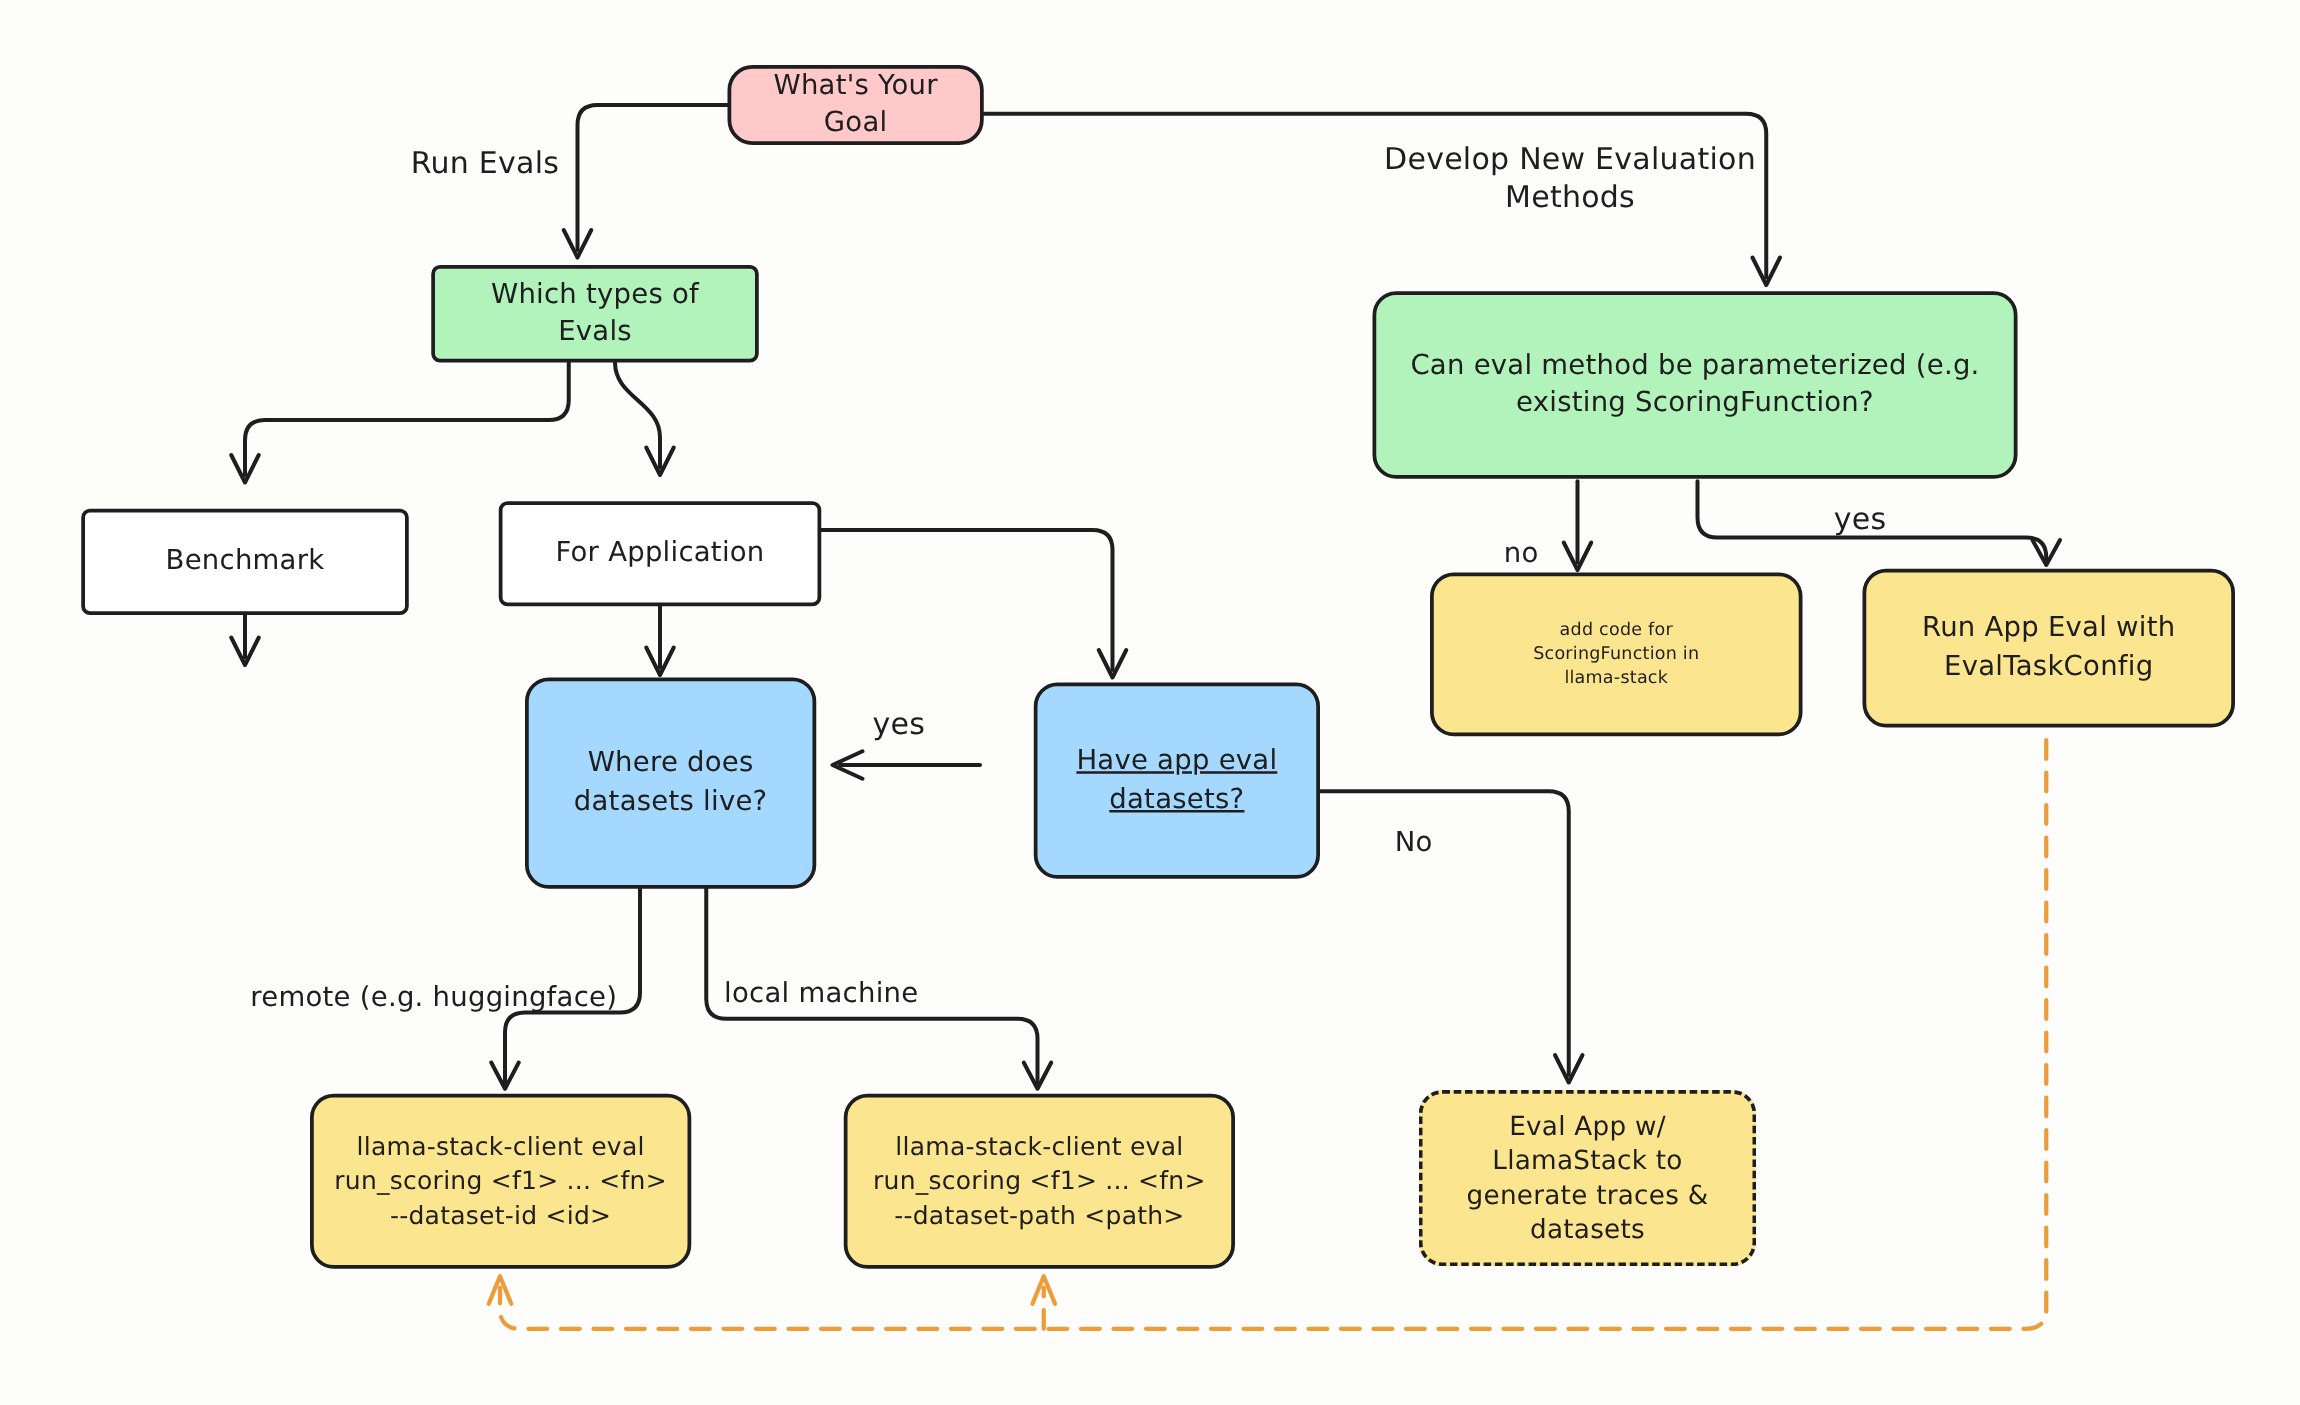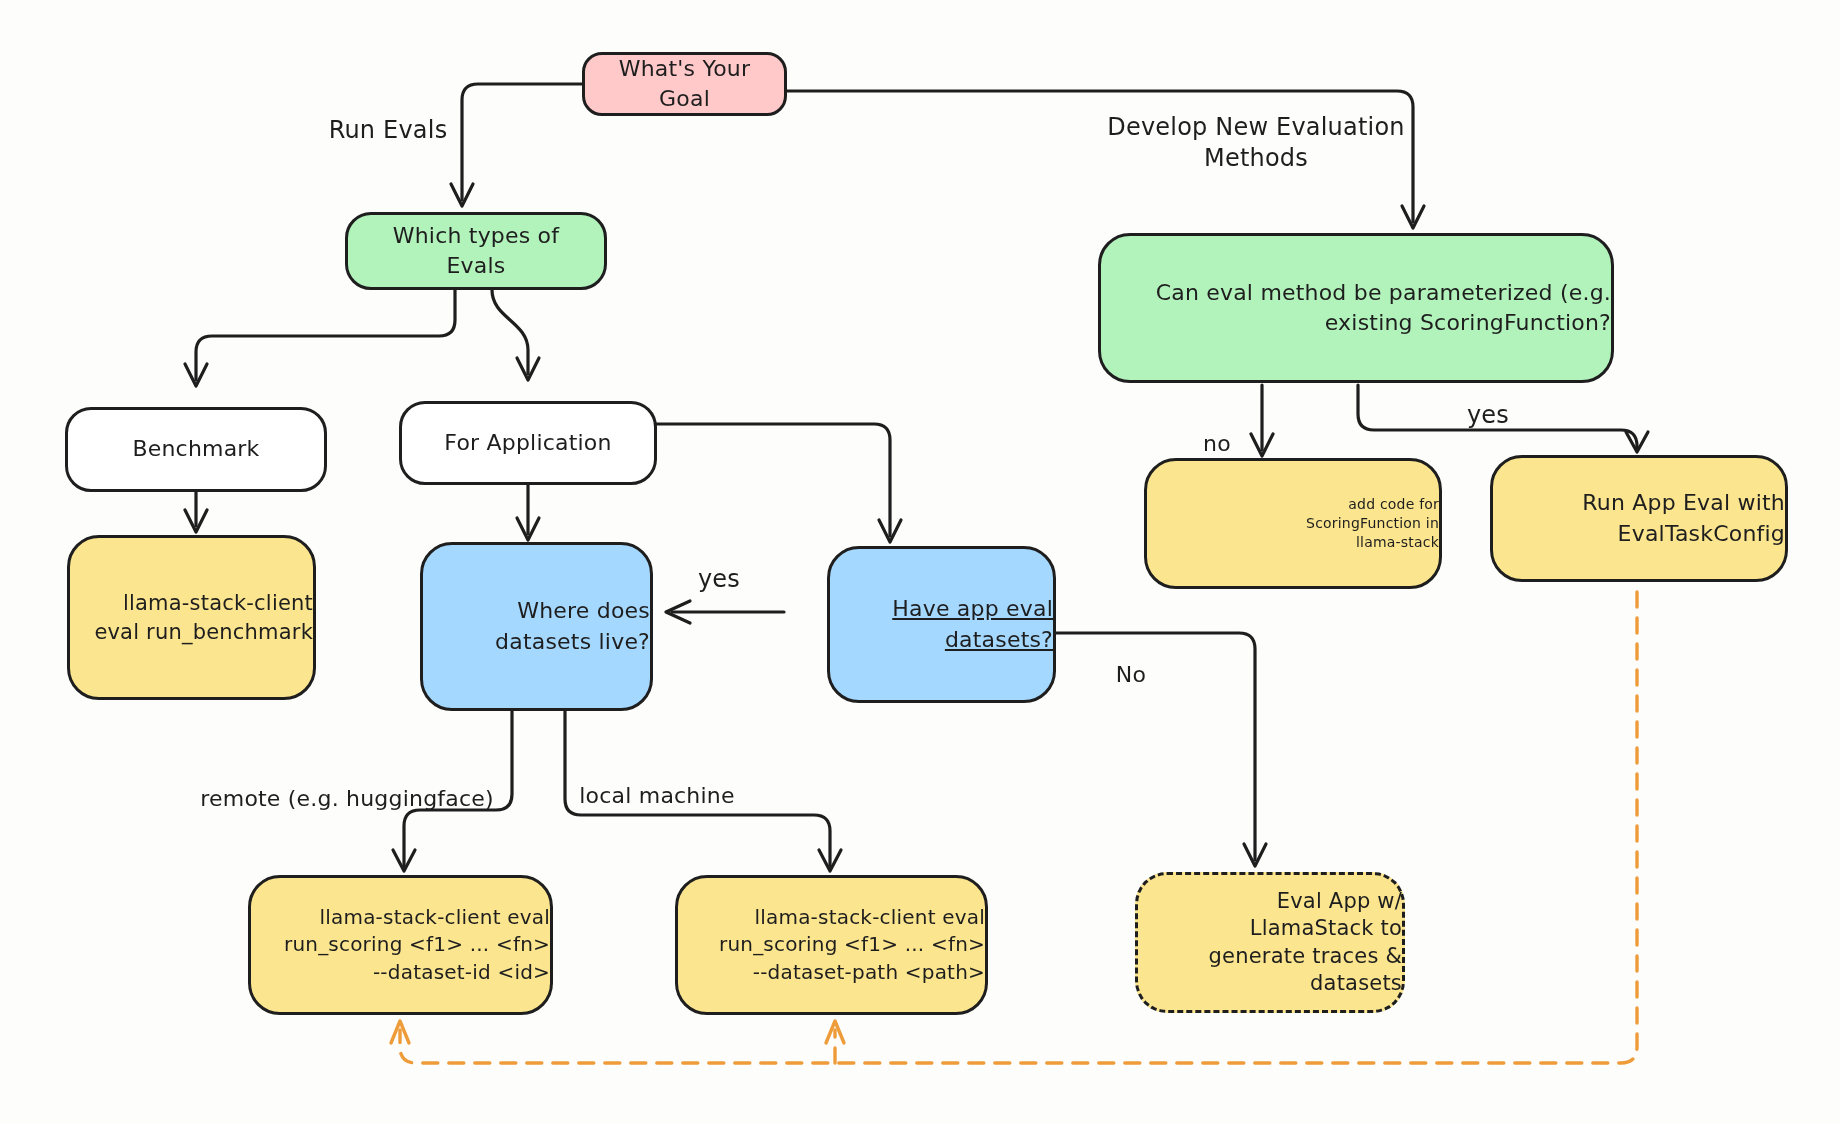--- a/index.html
+++ b/index.html
@@ -55,31 +55,31 @@
     box-sizing:border-box;
     border:3px solid var(--ink,#1e1e1e);
     display:flex;
     flex-direction:column;
     justify-content:center;
     align-items:center;
     text-align:center;
     font-size:22px;
     line-height:1.38;
     letter-spacing:.2px;
-    border-radius:26px;
+    border-radius:7px;
   }
   .node span{display:block;white-space:nowrap;}
   .fill-pink{background:var(--pink,#ffc9c9);}
   .fill-green{background:var(--green,#b2f2bb);}
   .fill-blue{background:var(--blue,#a5d8ff);}
   .fill-yellow{background:var(--yellow,#fbe58f);}
   .fill-white{background:var(--white,#ffffff);margin-top:16px;}
   .dashed{border-style:dashed;}
   .r20{border-radius:20px;}
-  .r32{border-radius:32px;align-items:flex-end;}
+  .r32{border-radius:19px;}
   .small-text{font-size:20px;}
   .edge-label{
     position:absolute;
     transform:translate(-50%,-50%);
     text-align:center;
     font-size:24px;
     line-height:1.3;
     letter-spacing:.2px;
     white-space:nowrap;
   }
@@ -149,24 +149,20 @@
   </div>
 
   <div class="node fill-white" style="left:65px;top:391px;width:262px;height:85px;">
     <span>Benchmark</span>
   </div>
 
   <div class="node fill-white" style="left:399px;top:385px;width:258px;height:84px;">
     <span>For Application</span>
   </div>
 
-  <div class="node fill-yellow r32" style="left:67px;top:535px;width:249px;height:165px;font-size:21px;">
-    <span>llama-stack-client</span>
-    <span>eval run_benchmark</span>
-  </div>
 
   <div class="node fill-blue r32" style="left:420px;top:542px;width:233px;height:169px;">
     <span>Where does</span>
     <span>datasets live?</span>
   </div>
 
   <div class="node fill-blue r32" style="left:827px;top:546px;width:229px;height:157px;text-decoration:underline;">
     <span>Have app eval</span>
     <span>datasets?</span>
   </div>

